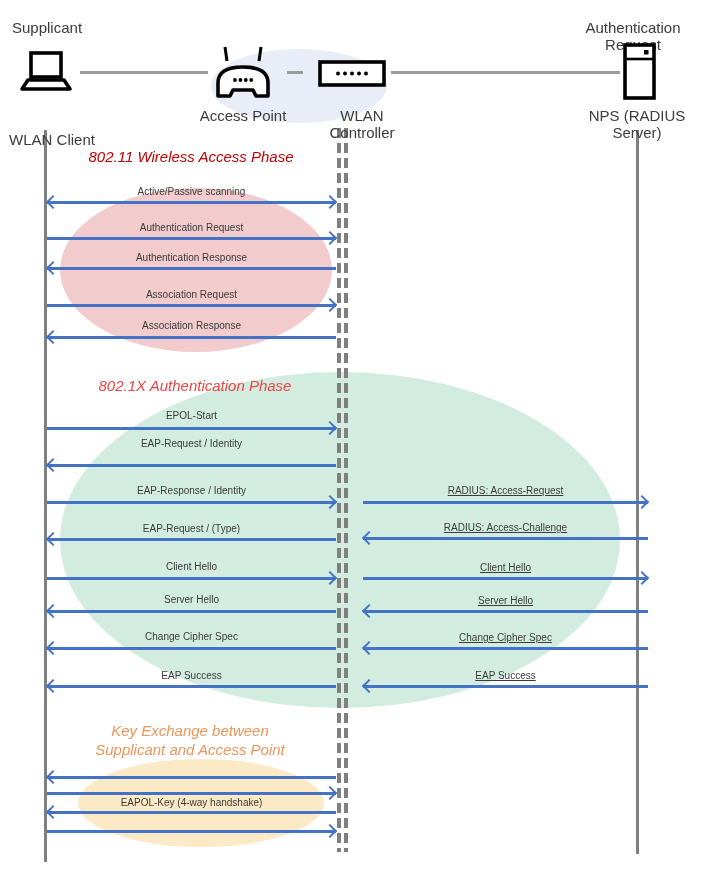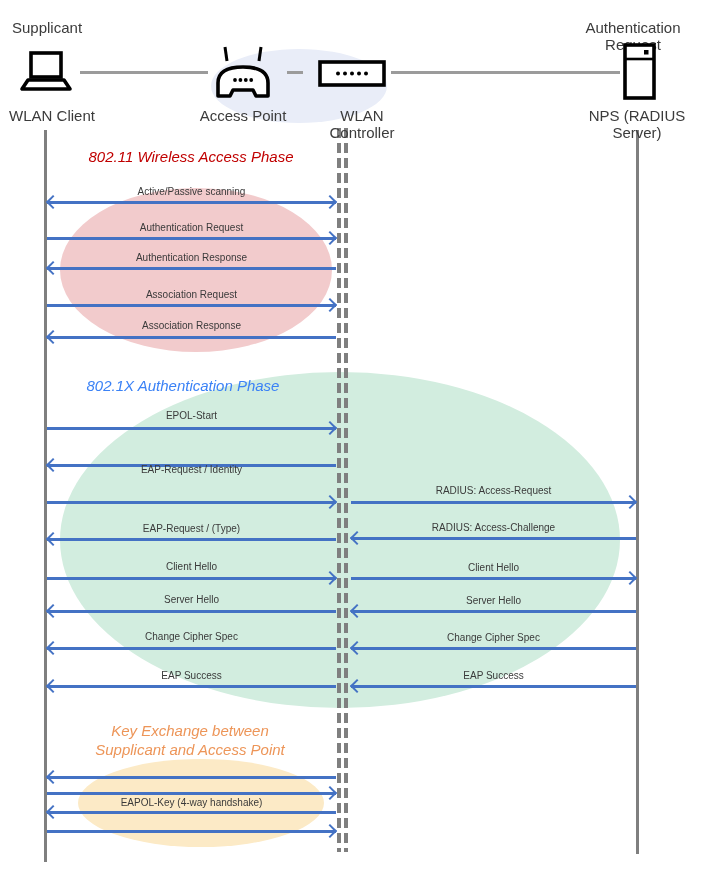--- a/index.html
+++ b/index.html
@@ -40,21 +40,21 @@
     border-left:2.5px solid var(--arrow,#4472C4);
     transform:rotate(-45deg); box-sizing:border-box; }
   .arrow.right::after, .arrow.both::after {
     content:""; position:absolute; right:2px; top:-4px; width:10px; height:10px;
     border-top:2.5px solid var(--arrow,#4472C4);
     border-right:2.5px solid var(--arrow,#4472C4);
     transform:rotate(45deg); box-sizing:border-box; }
 
   
   .lane-l { left:46px; width:291px; }
-  .lane-r { left:350px; width:287px; }
+  .lane-r { left:362px; width:287px;text-decoration:underline; }
 </style>
 </head>
 <body>
 
 <div class="stage">
 
   <div class="ellipse" style="left: 211px; top: 49px; width: 176px; height: 74px; background: rgb(233, 237, 248);"></div>
   <div class="ellipse" style="left: 60px; top: 188px; width: 272px; height: 164px; background: rgb(242, 203, 204);"></div>
   <div class="ellipse" style="left: 60px; top: 372px; width: 560px; height: 336px; background: rgb(210, 237, 223);"></div>
   <div class="ellipse" style="left: 78px; top: 759px; width: 246px; height: 88px; background: rgb(252, 234, 198);"></div>
@@ -94,32 +94,32 @@
     </svg>
   </div>
   <div class="icon" style="left:623px; top:43px; width:33px; height:57px;">
     <svg width="33" height="57" viewBox="0 0 33 57">
       <rect x="2" y="2" width="29" height="53" fill="#fff" stroke="#000" stroke-width="3.6"></rect>
       <line x1="2" y1="16" x2="31" y2="16" stroke="#000" stroke-width="2.6"></line>
       <rect x="21" y="7" width="4.5" height="4.5" fill="#000"></rect>
     </svg>
   </div>
 
-  <div class="node-label" style="left:6px;   width:92px;">WLAN Client</div>
+  <div class="node-label" style="left:6px;   width:92px;margin-top:24px;">WLAN Client</div>
   <div class="node-label" style="left:198px; width:90px;">Access Point</div>
   <div class="node-label" style="left:307px; width:110px;">WLAN Controller</div>
   <div class="node-label" style="left:567px; width:140px;">NPS (RADIUS Server)</div>
 
   <div class="lifeline" style="left:44px;  top:130px; height:732px;"></div>
   <div class="dashline" style="left:337px; top:128px; height:724px;"></div>
   <div class="dashline" style="left:344px; top:128px; height:724px;"></div>
   <div class="lifeline" style="left:636px; top:130px; height:724px;"></div>
 
   <div class="phase-title" style="left: 46px; top: 147px; width: 290px; color: rgb(192, 0, 0);">802.11 Wireless Access Phase</div>
-  <div class="phase-title" style="left: 38px; top: 376px; width: 290px; color: #3b82f6;">802.1X Authentication Phase</div>
+  <div class="phase-title" style="left: 50px; top: 376px; width: 290px; color: #ef4444;">802.1X Authentication Phase</div>
   <div class="phase-title" style="left: 45px; top: 721px; width: 290px; color: rgb(237, 149, 88);">Key Exchange between
 Supplicant and Access Point</div>
 
   <div class="lbl lane-l" style="top:183px;">Active/Passive scanning</div>
   <div class="arrow lane-l both" style="top:201px;">
       <span class="sh"></span>
     </div>
 
   <div class="lbl lane-l" style="top:219px;">Authentication Request</div>
   <div class="arrow lane-l right" style="top:237px;">
@@ -139,25 +139,26 @@
   <div class="lbl lane-l" style="top:317px;text-align:center;">Association Response</div>
   <div class="arrow lane-l left" style="top:336px;">
       <span class="sh"></span>
     </div>
 
   <div class="lbl lane-l" style="top:407px;">EPOL-Start</div>
   <div class="arrow lane-l right" style="top:427px;">
       <span class="sh"></span>
     </div>
 
-  <div class="lbl lane-l" style="top:461px;">EAP-Request / Identity</div>
+  <div class="lbl lane-l" style="top:435px;">EAP-Request / Identity</div>
   <div class="arrow lane-l left" style="top:464px;">
       <span class="sh"></span>
     </div>
 
+  <div class="lbl lane-l" style="top:482px;">EAP-Response / Identity</div>
   <div class="arrow lane-l right" style="top:501px;">
       <span class="sh"></span>
     </div>
 
   <div class="lbl lane-l" style="top:520px;">EAP-Request / (Type)</div>
   <div class="arrow lane-l left" style="top:538px;">
       <span class="sh"></span>
     </div>
 
   <div class="lbl lane-l" style="top:558px;">Client Hello</div>

